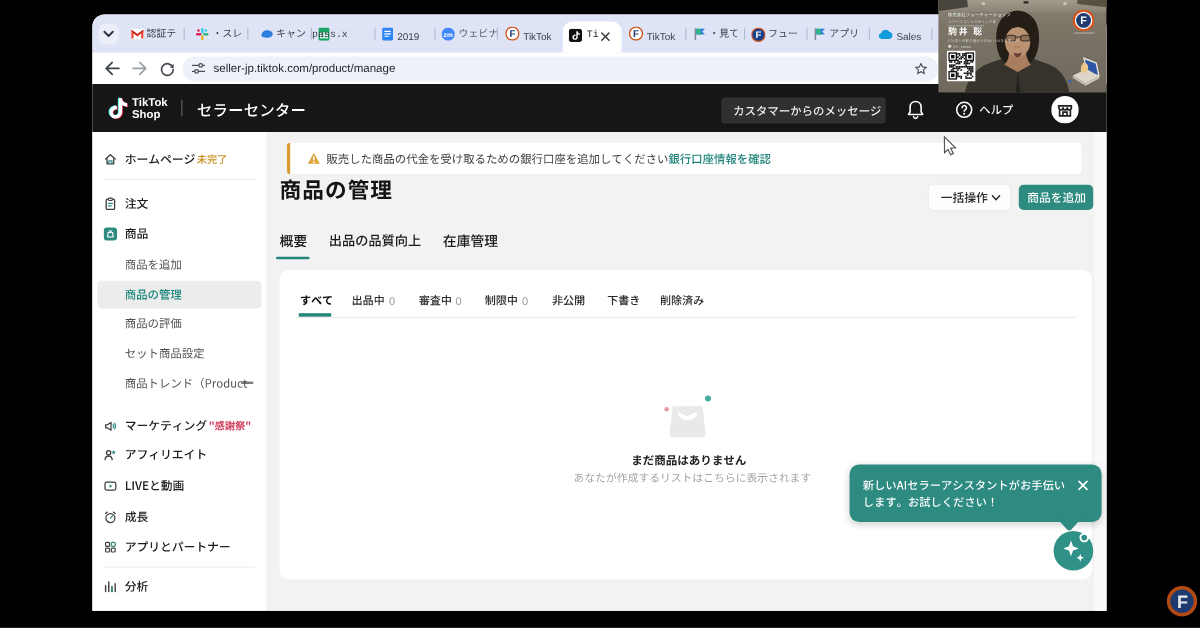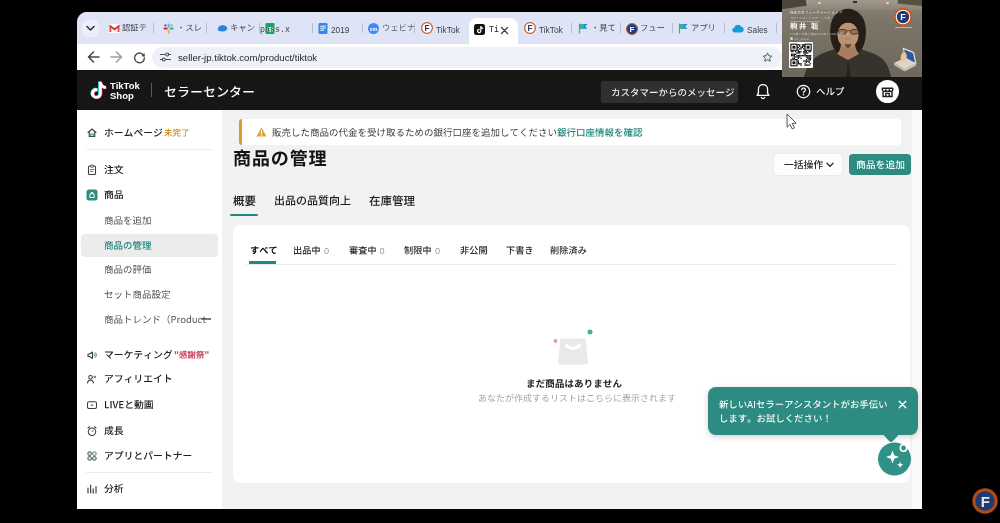--- a/index.html
+++ b/index.html
@@ -132,21 +132,21 @@
 <svg class="abs" style="left:160px;top:52px" width="11" height="10" viewBox="0 0 11 10">
     <g stroke="#4a4f57" stroke-width="1.2" stroke-linecap="round">
       <line x1="0.5" y1="2.5" x2="6" y2="2.5"></line>
       <line x1="8.5" y1="2.5" x2="10.5" y2="2.5"></line>
       <line x1="0.5" y1="7.5" x2="2.5" y2="7.5"></line>
       <line x1="5" y1="7.5" x2="10.5" y2="7.5"></line>
     </g>
     <circle cx="7.2" cy="2.5" r="1.5" fill="#eef1f8" stroke="#4a4f57" stroke-width="1.1"></circle>
     <circle cx="3.8" cy="7.5" r="1.5" fill="#eef1f8" stroke="#4a4f57" stroke-width="1.1"></circle>
   </svg>
-<div class="abs" style="left:178px;top:51.5px;font-size:9.6px;color:#24272c;font-family:'Liberation Sans',sans-serif">seller-jp.tiktok.com/product/tiktok</div>
+<div class="abs" style="left:178px;top:51.5px;font-size:9.6px;color:#24272c;font-family:'Liberation Sans',sans-serif">seller-jp.tiktok.com/product/manage</div>
 <svg class="abs" style="left:762px;top:52px" width="11" height="11" viewBox="0 0 24 24">
     <path d="M12 2l2.9 6.2 6.6.8-4.9 4.6 1.3 6.6-5.9-3.3-5.9 3.3 1.3-6.6L2.5 9l6.6-.8z" fill="none" stroke="#494e55" stroke-width="2"></path>
   </svg>
 <div class="abs" style="left:77px;top:70px;width:845px;height:40px;background:#161616"></div>
 <svg class="abs" style="left:90px;top:80px" width="17" height="20" viewBox="0 0 24 25">
     <path transform="translate(-0.9,0.5)" fill="#25f4ee" d="M12.53.02C13.84 0 15.14.01 16.44 0c.08 1.53.63 3.09 1.75 4.17 1.12 1.11 2.7 1.62 4.24 1.79v4.03c-1.44-.05-2.89-.35-4.2-.97-.57-.26-1.1-.59-1.62-.93-.01 2.92.01 5.84-.02 8.75-.08 1.4-.54 2.79-1.35 3.94-1.31 1.92-3.58 3.17-5.91 3.21-1.43.08-2.86-.31-4.08-1.03-2.02-1.19-3.44-3.37-3.65-5.71-.02-.5-.03-1-.01-1.49.18-1.9 1.12-3.72 2.58-4.96 1.66-1.44 3.98-2.13 6.15-1.72.02 1.48-.04 2.96-.04 4.44-.99-.32-2.15-.23-3.02.37-.63.41-1.11 1.04-1.36 1.75-.21.51-.15 1.07-.14 1.61.24 1.64 1.82 3.02 3.5 2.87 1.12-.01 2.19-.66 2.77-1.61.19-.33.4-.67.41-1.06.1-1.79.06-3.57.07-5.36.01-4.03-.01-8.05.02-12.07z"></path>
     <path transform="translate(0.9,1.3)" fill="#fe2c55" d="M12.53.02C13.84 0 15.14.01 16.44 0c.08 1.53.63 3.09 1.75 4.17 1.12 1.11 2.7 1.62 4.24 1.79v4.03c-1.44-.05-2.89-.35-4.2-.97-.57-.26-1.1-.59-1.62-.93-.01 2.92.01 5.84-.02 8.75-.08 1.4-.54 2.79-1.35 3.94-1.31 1.92-3.58 3.17-5.91 3.21-1.43.08-2.86-.31-4.08-1.03-2.02-1.19-3.44-3.37-3.65-5.71-.02-.5-.03-1-.01-1.49.18-1.9 1.12-3.72 2.58-4.96 1.66-1.44 3.98-2.13 6.15-1.72.02 1.48-.04 2.96-.04 4.44-.99-.32-2.15-.23-3.02.37-.63.41-1.11 1.04-1.36 1.75-.21.51-.15 1.07-.14 1.61.24 1.64 1.82 3.02 3.5 2.87 1.12-.01 2.19-.66 2.77-1.61.19-.33.4-.67.41-1.06.1-1.79.06-3.57.07-5.36.01-4.03-.01-8.05.02-12.07z"></path>
     <path transform="translate(0,0.9)" fill="#fff" d="M12.53.02C13.84 0 15.14.01 16.44 0c.08 1.53.63 3.09 1.75 4.17 1.12 1.11 2.7 1.62 4.24 1.79v4.03c-1.44-.05-2.89-.35-4.2-.97-.57-.26-1.1-.59-1.62-.93-.01 2.92.01 5.84-.02 8.75-.08 1.4-.54 2.79-1.35 3.94-1.31 1.92-3.58 3.17-5.91 3.21-1.43.08-2.86-.31-4.08-1.03-2.02-1.19-3.44-3.37-3.65-5.71-.02-.5-.03-1-.01-1.49.18-1.9 1.12-3.72 2.58-4.96 1.66-1.44 3.98-2.13 6.15-1.72.02 1.48-.04 2.96-.04 4.44-.99-.32-2.15-.23-3.02.37-.63.41-1.11 1.04-1.36 1.75-.21.51-.15 1.07-.14 1.61.24 1.64 1.82 3.02 3.5 2.87 1.12-.01 2.19-.66 2.77-1.61.19-.33.4-.67.41-1.06.1-1.79.06-3.57.07-5.36.01-4.03-.01-8.05.02-12.07z"></path>
   </svg>
 <div class="abs" style="left:110px;top:81px;font-family:'Liberation Sans',sans-serif;font-weight:bold;font-size:9.5px;line-height:9.5px;color:#fff">TikTok<br>Shop</div>

